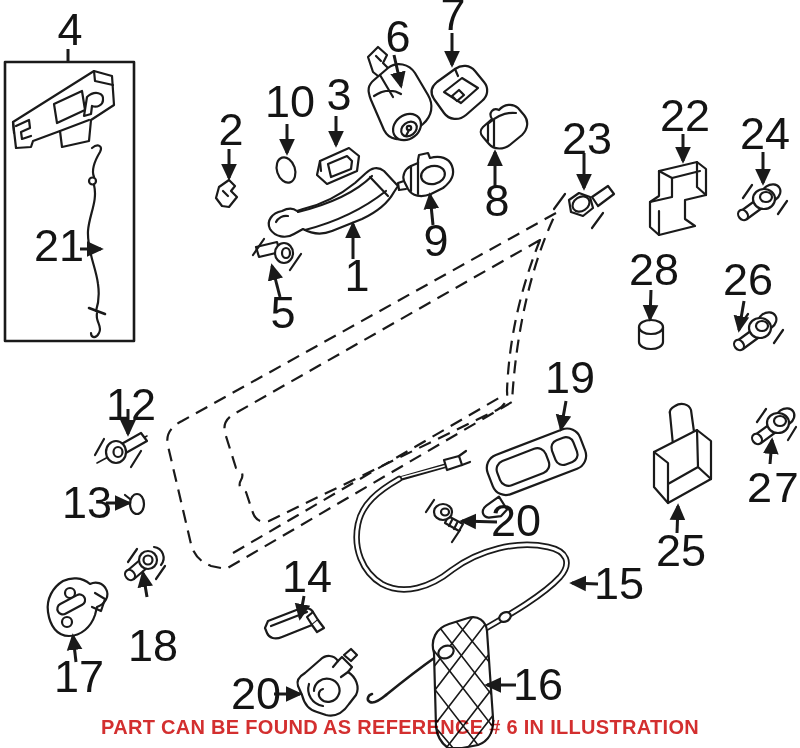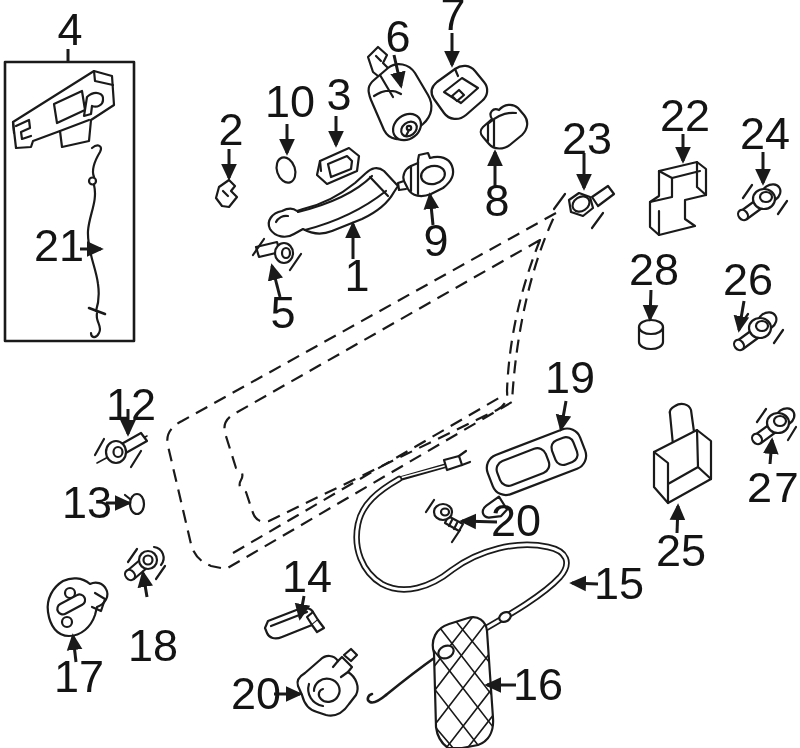--- a/index.html
+++ b/index.html
@@ -318,13 +318,14 @@
       <div class="callout" style="left: 59px; top: 247px;">21</div>
       <div class="callout" style="left: 685px; top: 117px;">22</div>
       <div class="callout" style="left: 587px; top: 140px;">23</div>
       <div class="callout" style="left: 765px; top: 135px;">24</div>
       <div class="callout" style="left: 681px; top: 552px;">25</div>
       <div class="callout" style="left: 748px; top: 281px;">26</div>
       <div class="callout" style="left: 773px; top: 492px; font-family: Liberation Mono, monospace;">27</div>
       <div class="callout" style="left: 654px; top: 271px;">28</div>
     </div>
 
+  <div class="note">PART CAN BE FOUND AS REFERENCE # 6 IN ILLUSTRATION</div>
 </div>
 
 </body></html>

